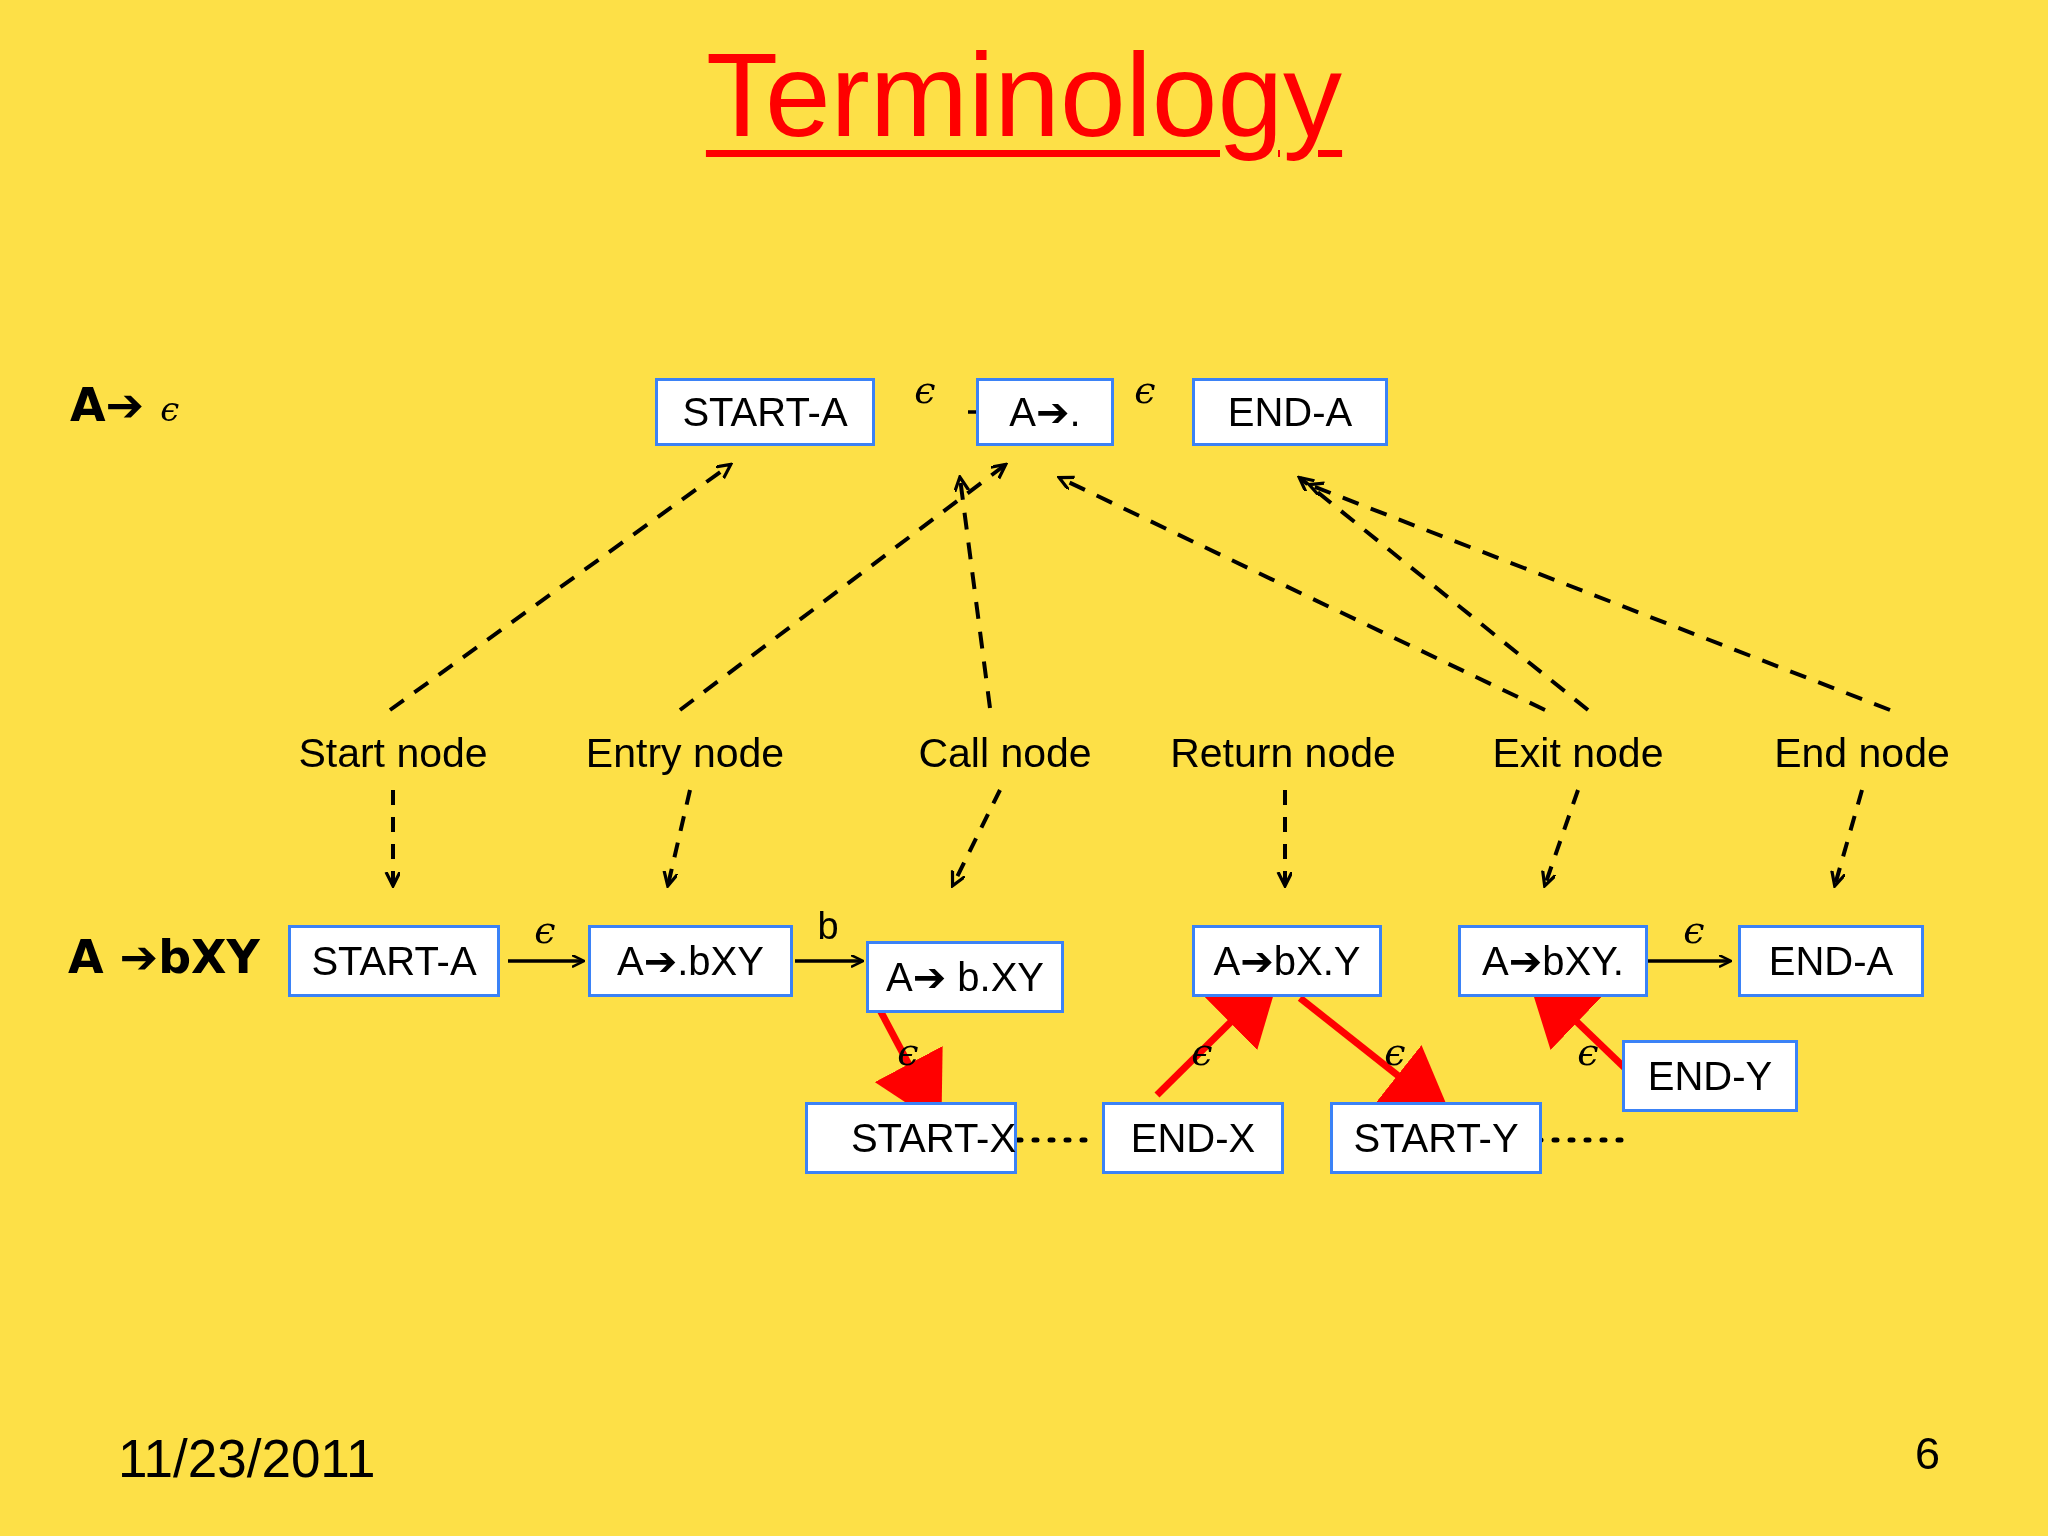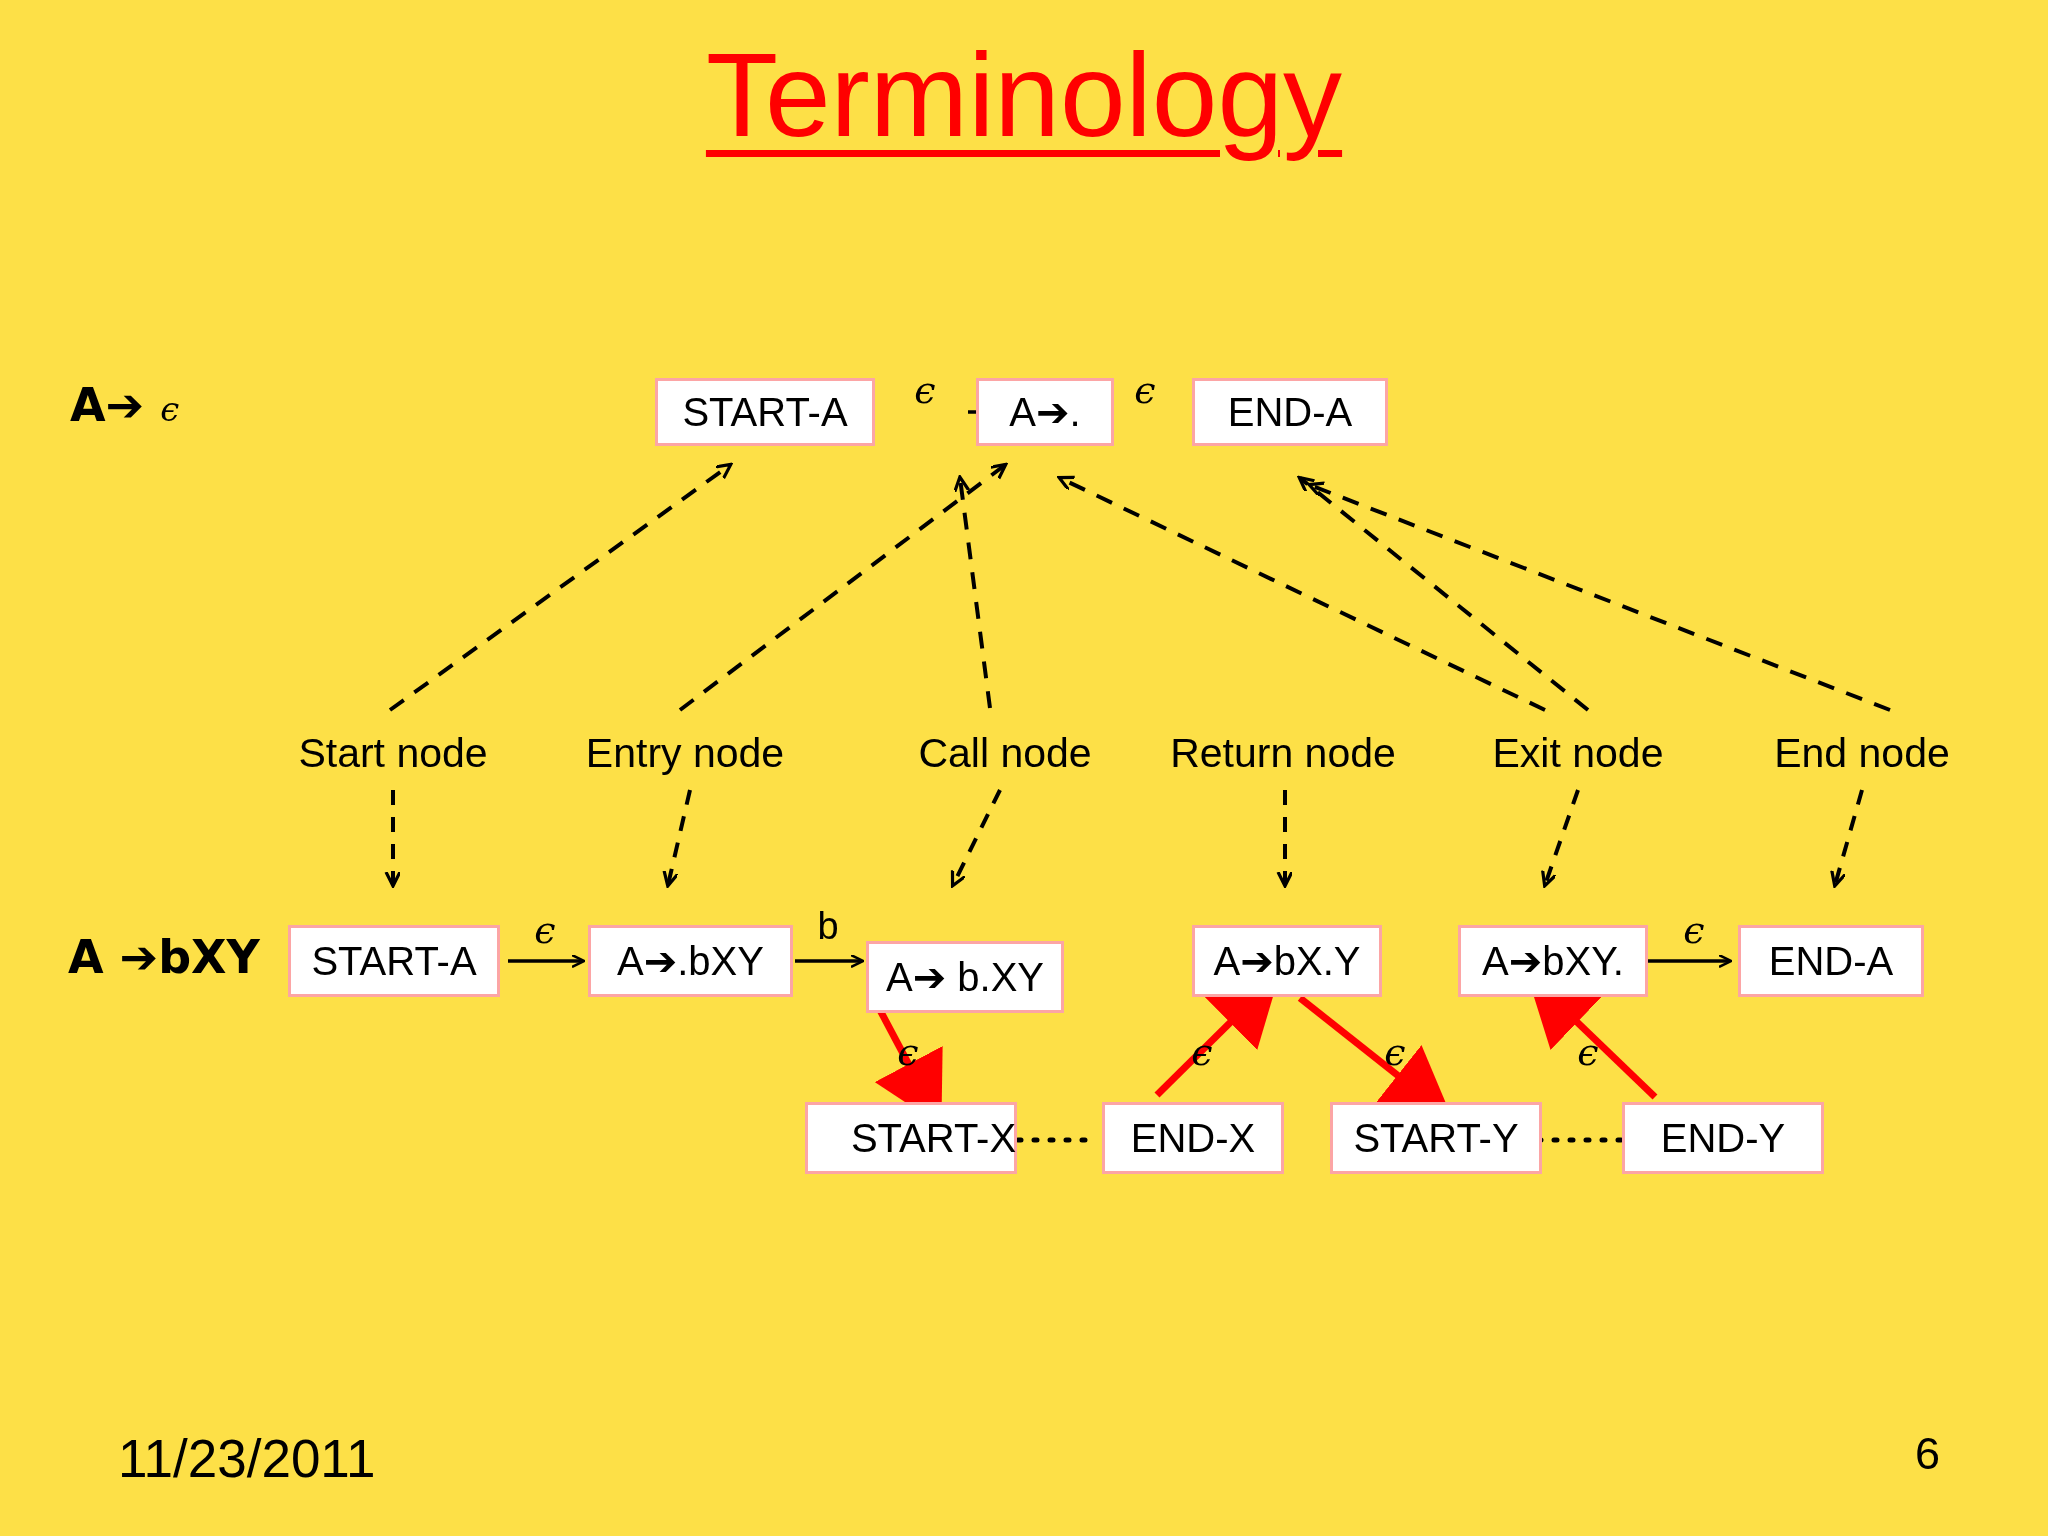--- a/index.html
+++ b/index.html
@@ -47,21 +47,21 @@
   }
   .arrowglyph {
     font-family: "DejaVu Sans", sans-serif;
     font-weight: bold;
   }
 
   
   .node {
     position: absolute;
     box-sizing: border-box;
-    border: 3px solid #fca5a5;
+    border: 3px solid #3b82f6;
     background: #ffffff;
     display: flex;
     align-items: center;
     justify-content: center;
     font-size: 40px;
     white-space: nowrap;
     color: #000000;
   }
 
   
@@ -220,21 +220,21 @@
 
   <div class="node" style="left:805px; top:1102px; width:212px; height:72px;padding-left:45px;">
     <span>START-X</span>
   </div>
   <div class="node" style="left:1102px; top:1102px; width:182px; height:72px;">
     <span>END-X</span>
   </div>
   <div class="node" style="left:1330px; top:1102px; width:212px; height:72px;">
     <span>START-Y</span>
   </div>
-  <div class="node" style="left:1622px; top:1102px; width:202px; height:72px;">
+  <div class="node" style="left:1622px; top:1040px; width:176px; height:72px;">
     <span>END-Y</span>
   </div>
 
   <div class="edge-label eps" style="left:908px; top:1030px;">ϵ</div>
   <div class="edge-label eps" style="left:1202px; top:1030px;">ϵ</div>
   <div class="edge-label eps" style="left:1395px; top:1030px;">ϵ</div>
   <div class="edge-label eps" style="left:1588px; top:1030px;">ϵ</div>
 
   <div id="footer-date">11/23/2011</div>
   <div id="footer-page">6</div>

